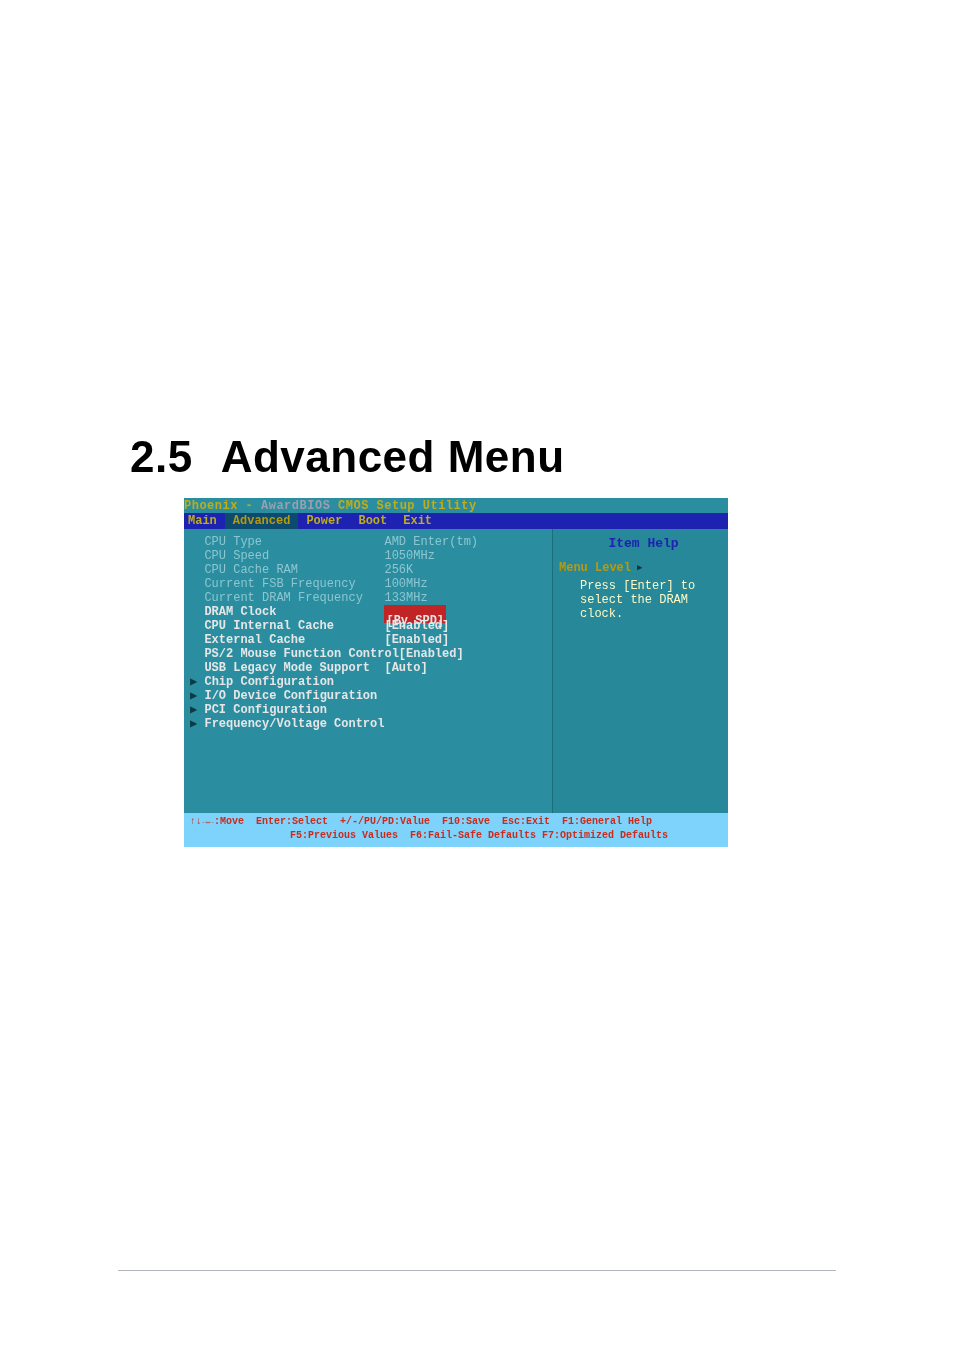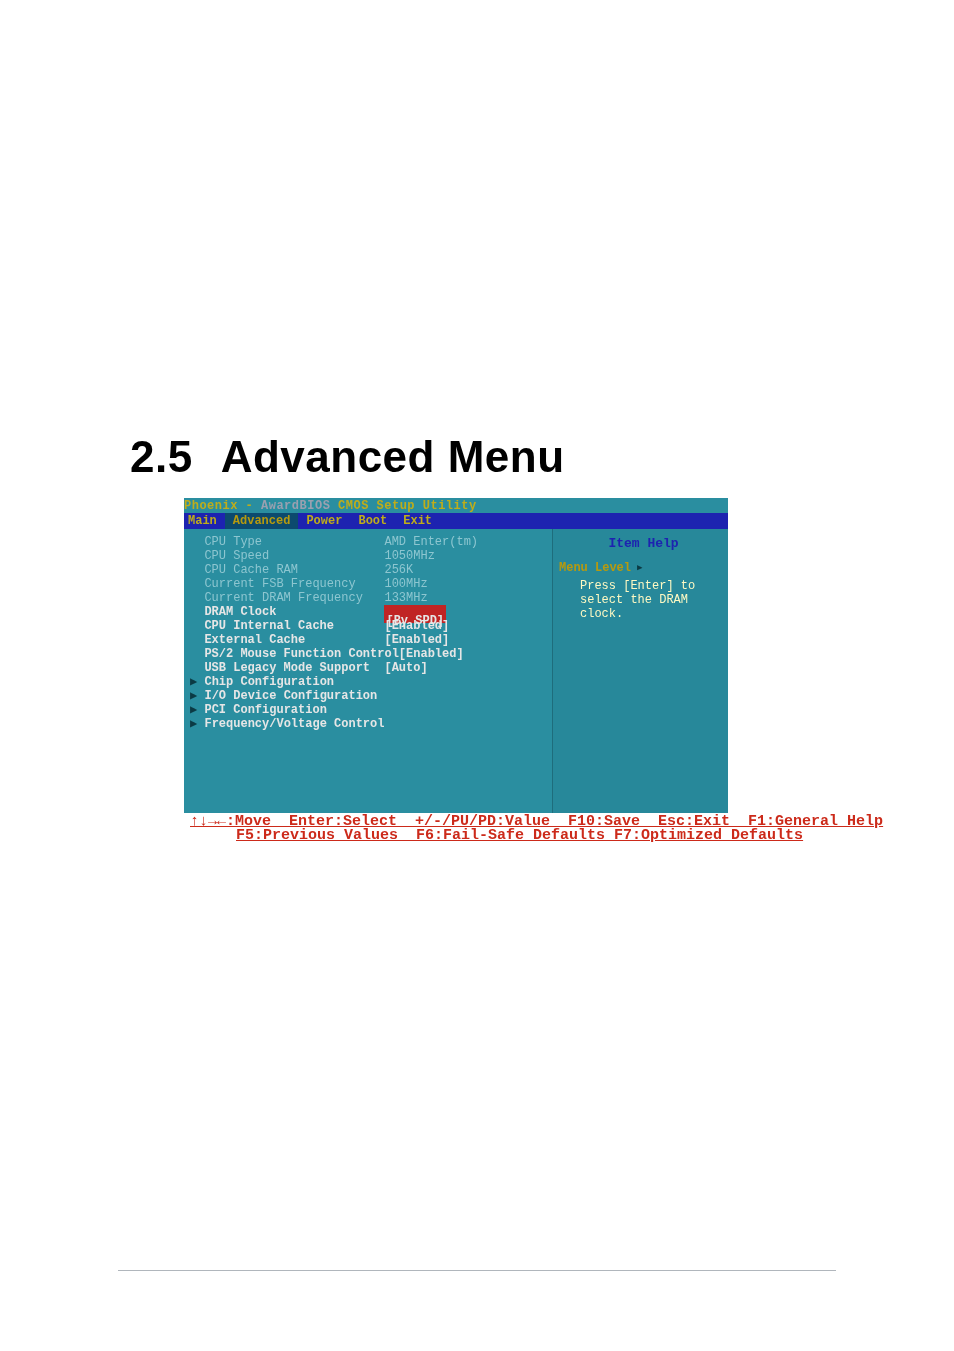--- a/index.html
+++ b/index.html
@@ -111,26 +111,25 @@
     margin-left: 6px;
     color: #0b3a44;
   }
   .help-text {
     color: #fef9c3;
     font-weight: normal;
     margin-left: 21px;
   }
 
   .bios-footer {
-    background: #ffffff;
+    background: #7dd3fc;
     color: #cc2a1a;
     font-weight: bold;
     padding: 2px 6px 4px 6px;
-    font-size: 15px;
-    text-decoration: underline;
+    font-size: 10px;
   }
   .bios-footer .line1 { white-space: pre; }
   .bios-footer .line2 { text-align: center; white-space: pre; padding-left: 46px; }
 
   .page-rule {
     position: absolute;
     left: 118px;
     top: 1270px;
     width: 718px;
     height: 0;

